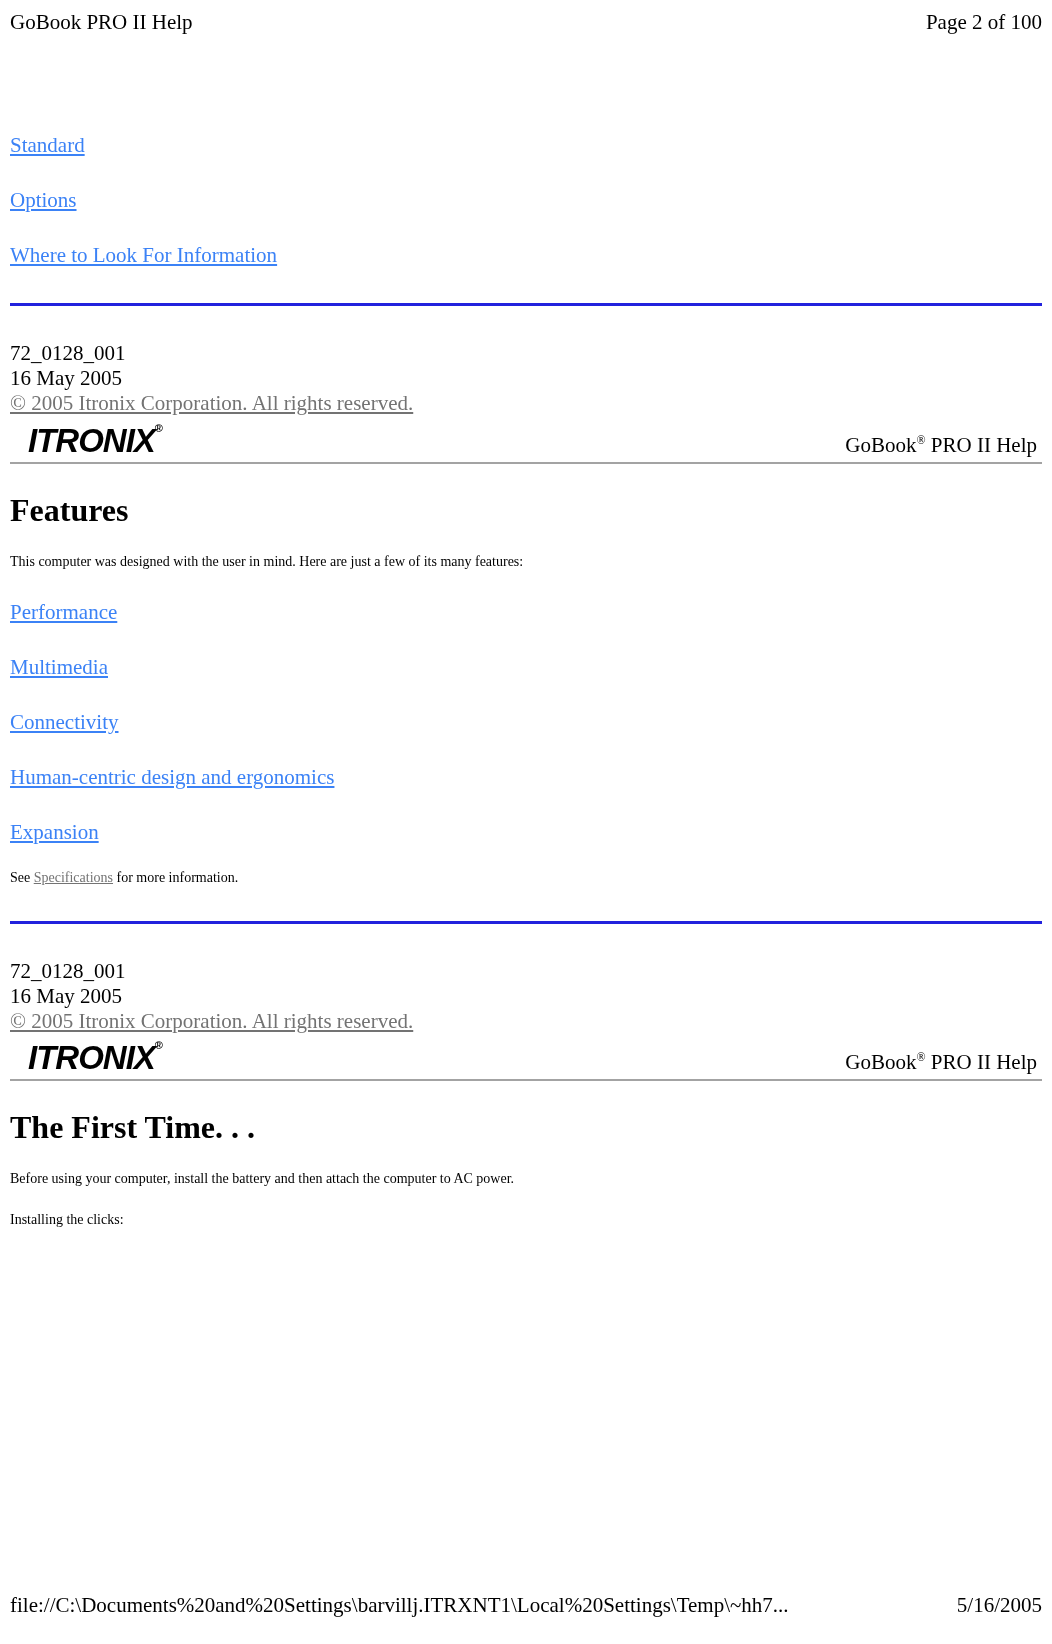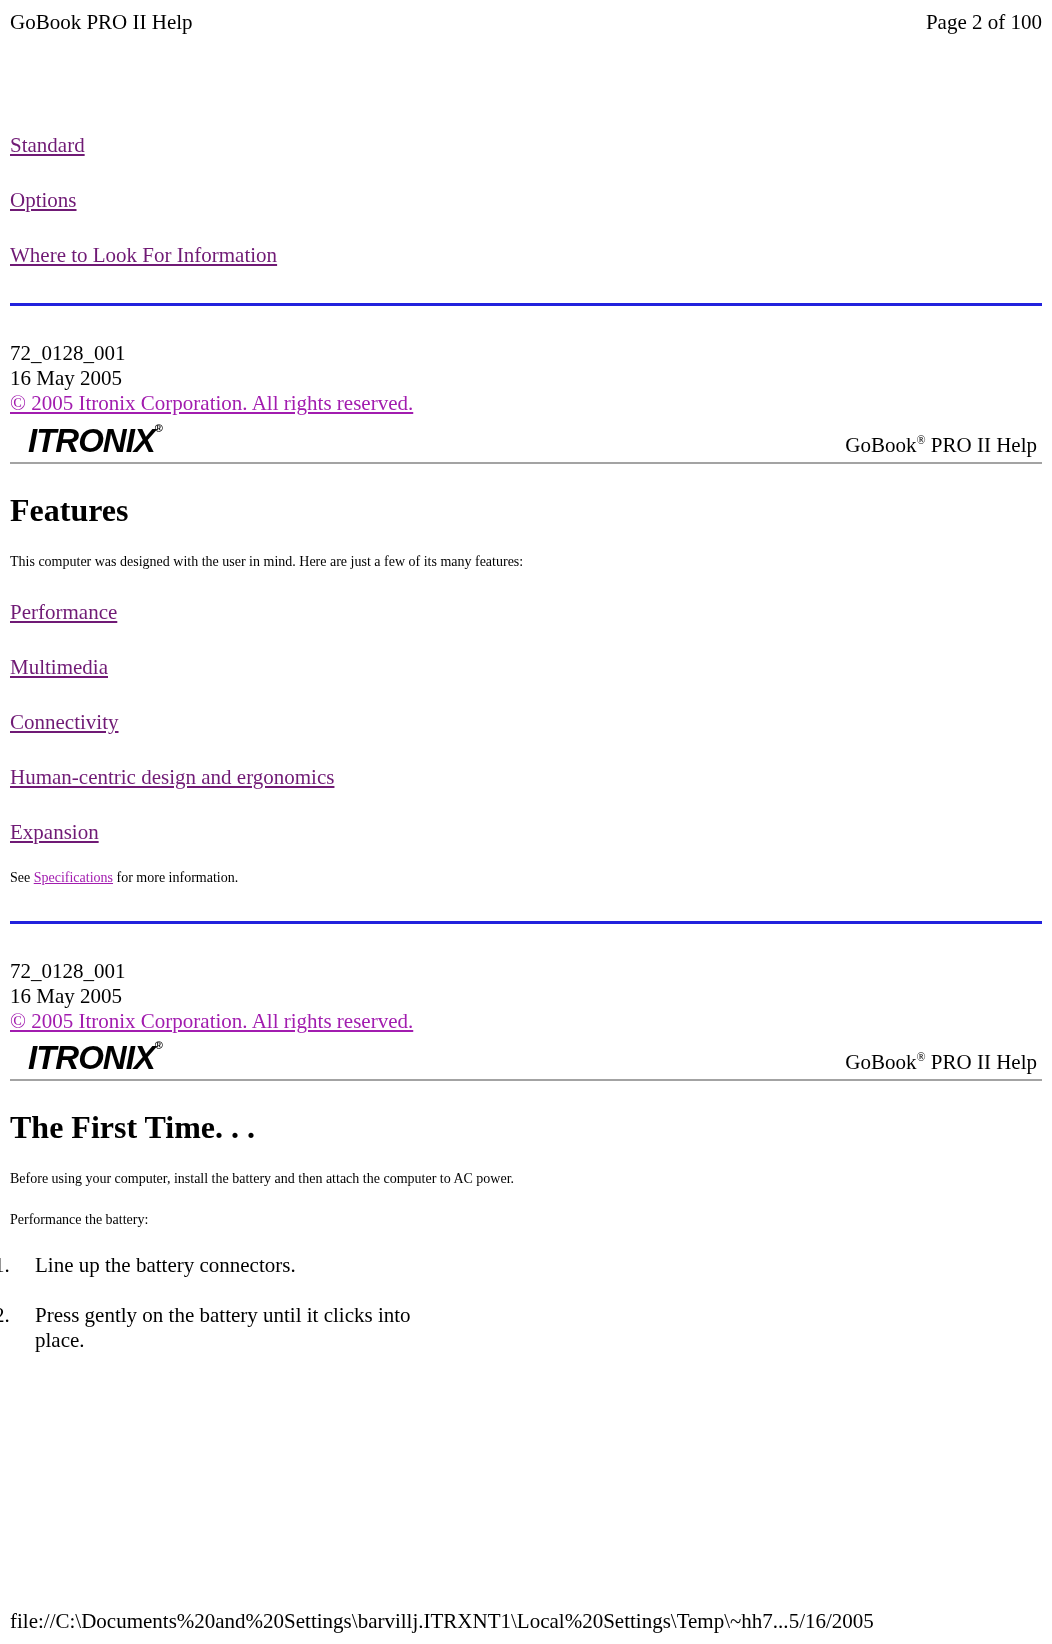--- a/index.html
+++ b/index.html
@@ -19,25 +19,25 @@
     .header-top {
       display: flex;
       justify-content: space-between;
       padding: 10px 10px 0 10px;
       font-size: 21px;
     }
     .content {
       padding: 0 10px;
     }
     .link {
-      color: #701a75;
+      color: #3b82f6;
       text-decoration: underline;
     }
     .link-blue {
-      color: #a21caf;
+      color: #737373;
     }
     .link-section {
       display: block;
       margin-top: 30px;
       font-size: 21px;
     }
     .link-bold {
       font-weight: normal;
       font-size: 21px;
     }
@@ -95,25 +95,25 @@
       padding-left: 5px;
       margin-top: 0;
     }
     ol li {
       padding-left: 20px;
       margin-top: 25px;
       max-width: 400px;
     }
     .footer {
       position: absolute;
-      bottom: 10px;
+      bottom: 26px;
       left: 10px;
       right: 10px;
       display: flex;
-      justify-content: flex-start;
+      justify-content: space-between;
       font-size: 21px;
     }
     .spacer-top {
       height: 68px;
     }
   </style>
 </head>
 <body>
 
 <div class="header-top">
@@ -165,24 +165,20 @@
 
   <div class="section-header">
     <div class="logo"><span>ITRONIX</span><sup>®</sup></div>
     <div class="product-name"><span>GoBook</span><sup>®</sup><span> PRO II Help</span></div>
   </div>
 
   <h2>The First Time. . .</h2>
 
   <p class="body-text">Before using your computer, install the battery and then attach the computer to AC power.</p>
 
-  <p class="body-text">Performance the battery:</p>
+  <p class="body-text">Installing the clicks:</p>
 
-  <ol>
-    <li>Line up the battery connectors.</li>
-    <li>Press gently on the battery until it clicks into place.</li>
-  </ol>
 </div>
 
 <div class="footer">
   <span>file://C:\Documents%20and%20Settings\barvillj.ITRXNT1\Local%20Settings\Temp\~hh7...</span>
   <span>5/16/2005</span>
 </div>
 
 </body></html>

